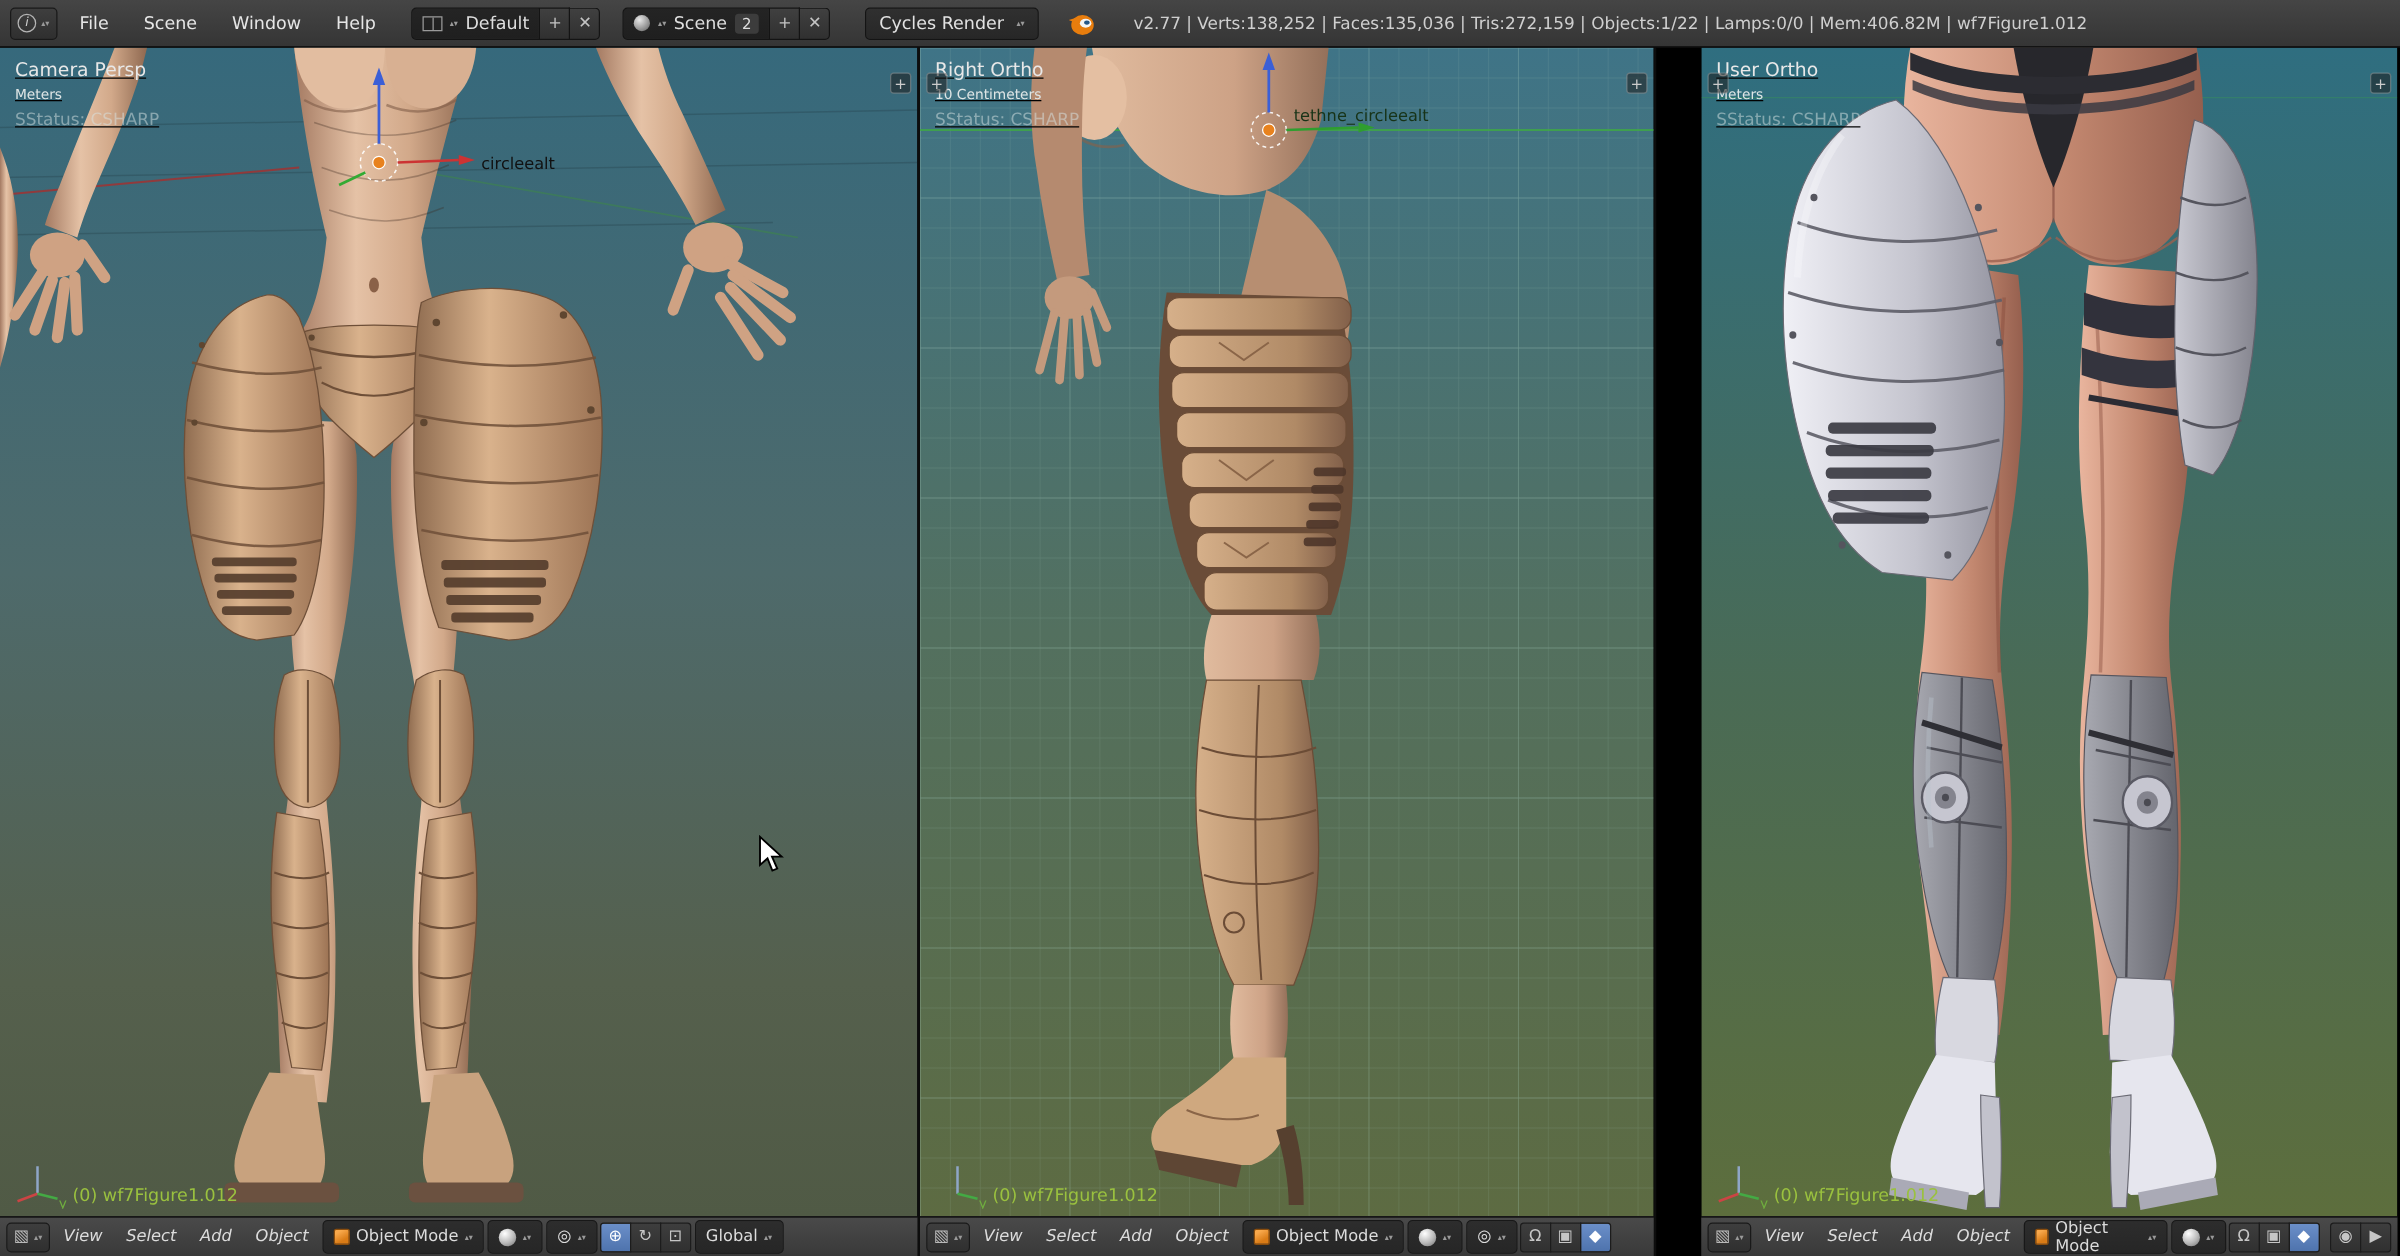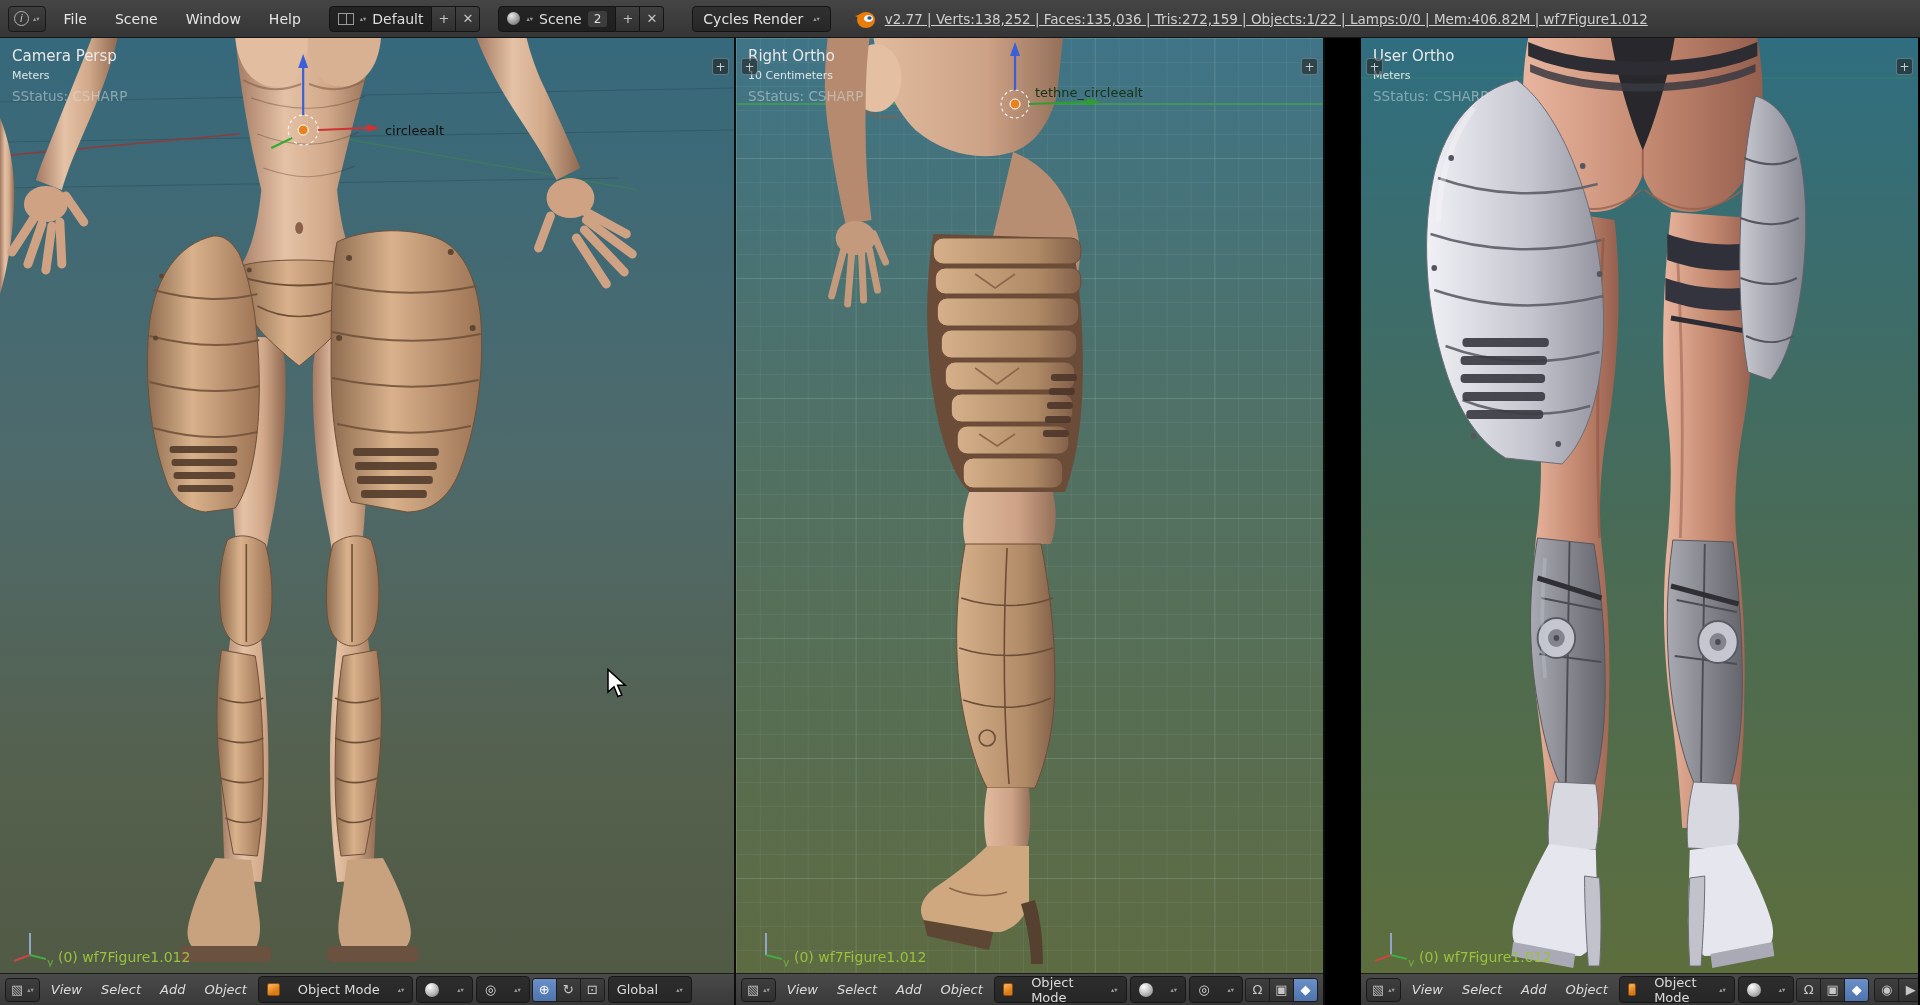--- a/index.html
+++ b/index.html
@@ -21,48 +21,48 @@
   .tb-btn { width:24px; height:26px; background:linear-gradient(#404040,#303030); border:1px solid #141414;
     border-left:none; display:flex; align-items:center; justify-content:center; color:#c3c3c3; font-size:13px; }
   .tb-btn.last { border-radius:0 4px 4px 0; }
   .tb-select { height:26px; background:linear-gradient(#303030,#272727); border:1px solid #141414; border-radius:4px;
     padding:0 10px; display:flex; gap:10px; align-items:center; color:#e2e2e2; margin-left:20px; }
   .layout-icon { width:16px; height:12px; border:1px solid #9a9a9a; display:grid;
     grid-template-columns:60% 40%; }
   .layout-icon span { border-right:1px solid #9a9a9a; }
   .scene-icon { width:13px; height:13px; border-radius:50%;
     background:radial-gradient(circle at 35% 30%, #e8e8e8, #8d8d8d 65%, #555); }
-  .stats { color:#cfcfcf; font-size:13.5px; white-space:nowrap; margin-left:0;text-decoration:underline; }
+  .stats { color:#cfcfcf; font-size:13.5px; white-space:nowrap; margin-left:22px; }
   
   .workspace { display:flex; height:967px; }
   .viewport { position:relative; height:100%; display:flex; flex-direction:column; }
   .vp-1 { width:736px; border-right:2px solid #0d0d0d; }
   .vp-2 { width:589px; border-right:2px solid #0d0d0d; }
   .vp-3 { width:593px;padding-left:36px; }
   .vp-canvas { position:relative; flex:1; overflow:hidden; }
   .vp-canvas svg.art { position:absolute; inset:0; width:100%; height:100%; }
-  .vp-info { position:absolute; top:8px; left:12px; line-height:20px; pointer-events:none; }
+  .vp-info { position:absolute; top:8px; left:12px; line-height:20px; pointer-events:none;text-decoration:underline; }
   .vp-info .vname { color:#e8e8e8; font-size:15px; }
   .vp-info .vscale { color:#dfe6e6; font-size:11px; }
   .vp-info .vstatus { color:rgba(215,228,228,.5); font-size:13.5px; }
   .vp-object-label { position:absolute; bottom:8px; left:58px; color:#9ac13f; font-size:14px; pointer-events:none; }
   .axis-widget { position:absolute; bottom:6px; left:8px; width:46px; height:42px; pointer-events:none; }
   .corner-plus { position:absolute; top:20px; width:17px; height:17px; border-radius:3px;
     background:rgba(30,30,30,.55); border:1px solid rgba(255,255,255,.28); color:#ccc; font-size:12px;
     display:flex; align-items:center; justify-content:center; line-height:1; }
   .corner-plus.right { right:5px; } .corner-plus.left { left:5px; }
   .cursor { position:absolute; left:606px; top:630px; pointer-events:none; }
   
   .vp-header { height:32px; background:linear-gradient(#4a4a4a,#393939); border-top:1px solid #1e1e1e;
     display:flex; align-items:center; gap:3px; padding:0 5px; font-size:13px; color:#dcdcdc; overflow:hidden; }
   .vph-editor-btn { display:flex; align-items:center; gap:4px; background:linear-gradient(#3e3e3e,#2f2f2f);
     border:1px solid #191919; border-radius:4px; padding:2px 5px; height:24px; }
   .grid-glyph { color:#b9b9b9; font-size:13px; }
   .vph-menu { padding:4px 8px; border-radius:3px;font-style:italic; }
-  .dropdown { display:flex; align-items:center; gap:18px; background:linear-gradient(#2d2d2d,#262626);
+  .dropdown { display:flex; align-items:center; gap:5px; background:linear-gradient(#2d2d2d,#262626);
     border:1px solid #181818; border-radius:4px; padding:2px 8px; height:27px; }
   .cube-icon { width:13px; height:13px; background:linear-gradient(150deg,#f8a84b 20%,#d97b16 70%);
     border:1px solid #8a4d0d; border-radius:2px; }
   .sphere-icon { width:14px; height:14px; border-radius:50%;
     background:radial-gradient(circle at 35% 28%, #ffffff, #b9b9b9 55%, #6e6e6e); }
   .icon-btn { min-width:25px; height:24px; display:flex; align-items:center; justify-content:center;
     border-radius:3px; color:#c6c6c6; font-size:13px; border:1px solid transparent; }
   .icon-btn.active { background:linear-gradient(#6b8fc9,#4e73ad); color:#fff; border-color:#2d4a77; }
   .seg { display:flex; }
   .seg .icon-btn { border:1px solid #1c1c1c; border-radius:0; background:linear-gradient(#3e3e3e,#303030); margin-left:-1px; }

